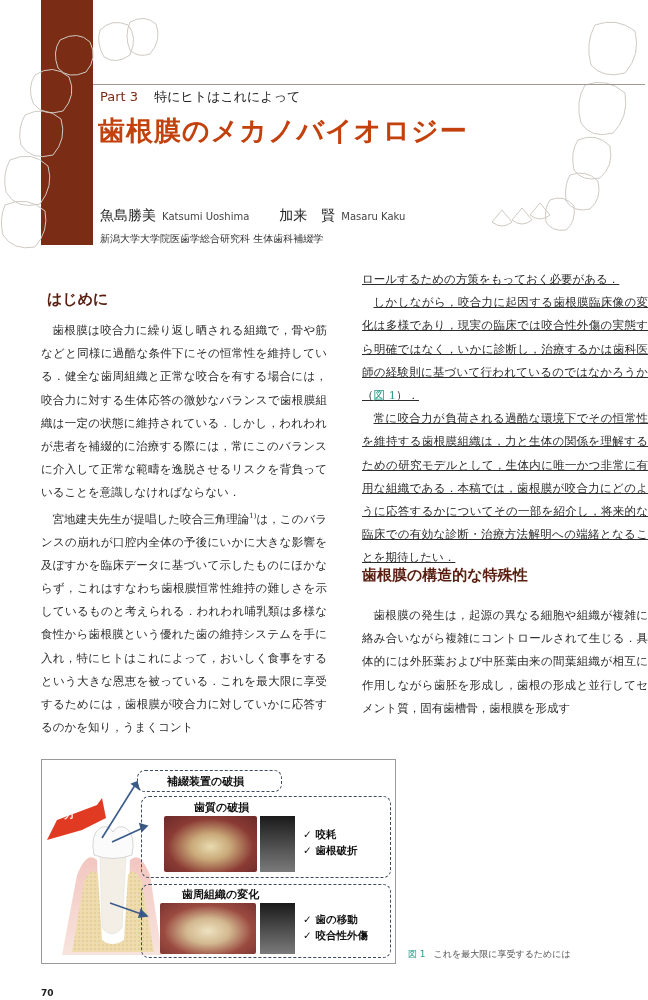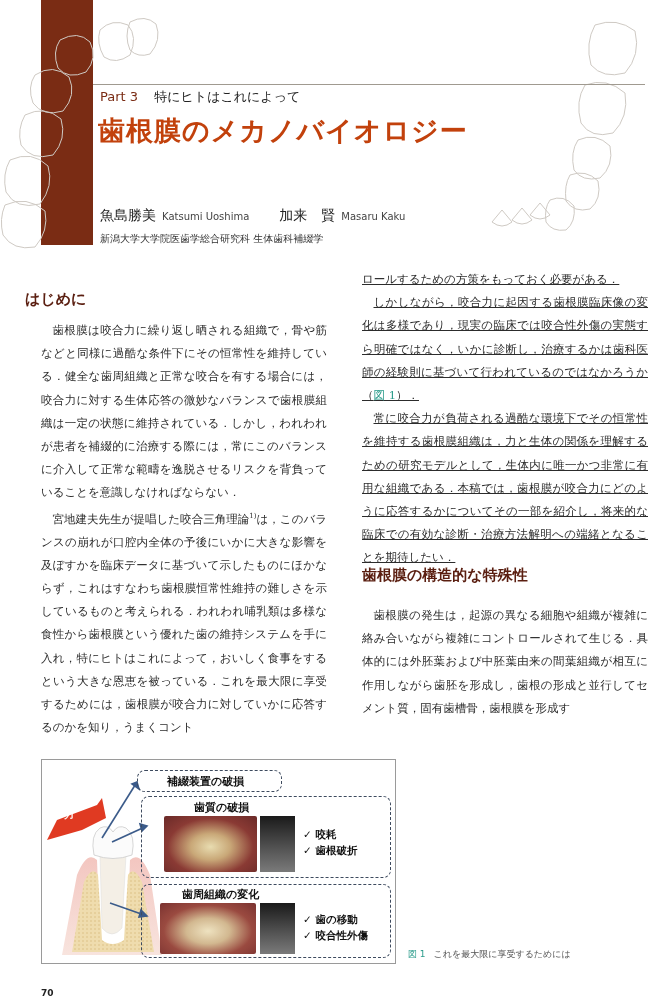--- a/index.html
+++ b/index.html
@@ -17,21 +17,21 @@
   .authors .roman { font-family:"DejaVu Sans","Liberation Sans",sans-serif; font-size:10px; color:#444; margin-left:6px; margin-right:30px; }
   .affil { position:absolute; left:100px; top:232px; font-family:"DejaVu Sans","Liberation Sans",sans-serif;
            font-size:10px; color:#333; white-space:nowrap; }
   .col { position:absolute; font-size:11.5px; line-height:23.2px; color:#2c2c2c; }
   .col p { margin:0; text-indent:1em; text-align:justify; }
   .col p.noindent { text-indent:0; }
   .colL { left:41px; top:319px; width:286px; }
   .colR { left:362px; top:268px; width:286px;text-decoration:underline; }
   .heading { position:absolute; font-family:"DejaVu Sans","Liberation Sans",sans-serif;
              font-weight:bold; color:#5a1e10; font-size:15px; }
-  .h1 { left:25px; top:290px;text-align:center; }
+  .h1 { left:47px; top:290px;text-align:center; }
   .h2 { left:362px; top:566px;text-align:right; }
   .figref { color:#2a9b8a; }
   .sup { font-size:7px; vertical-align:super; }
   .figure { position:absolute; left:41px; top:759px; width:353px; height:203px; border:1px solid #9a9a9a; background:#fff; }
   .fig-caption { position:absolute; left:408px; top:948px; font-family:"DejaVu Sans","Liberation Sans",sans-serif;
                  font-size:9px; color:#555; white-space:nowrap; }
   .fig-caption .lbl { color:#2a9b8a; margin-right:8px; }
   .pagenum { position:absolute; left:41px; top:988px; font-family:"DejaVu Sans","Liberation Sans",sans-serif;
              font-size:9px; font-weight:bold; color:#222; }
   .dbox { position:absolute; border:1.5px dashed #3d4a5e; border-radius:8px; }

